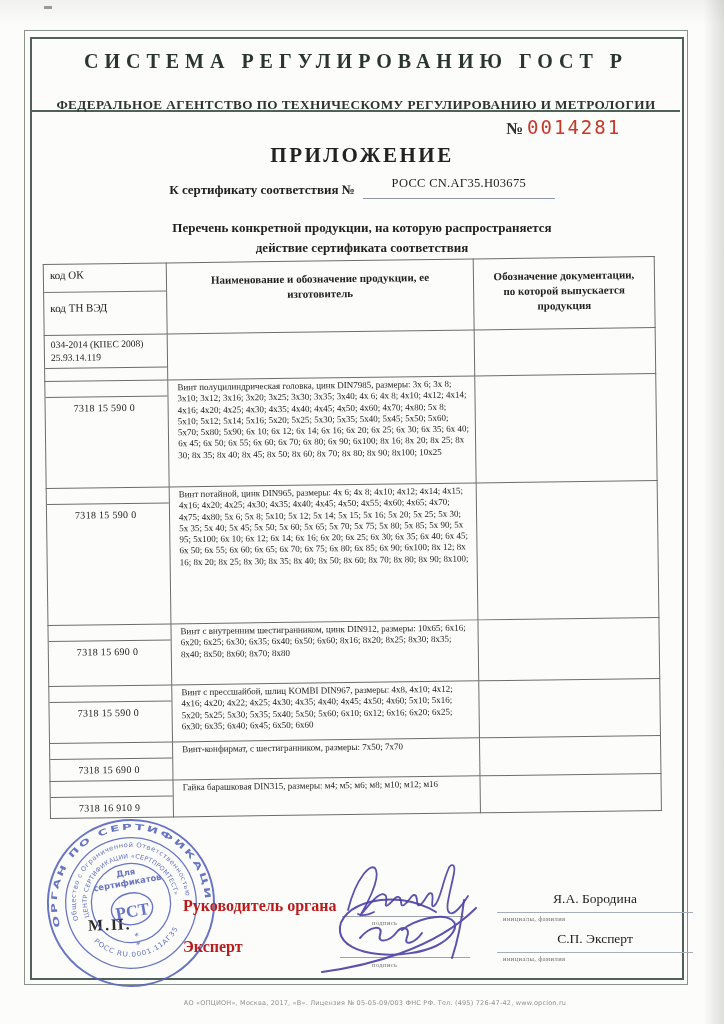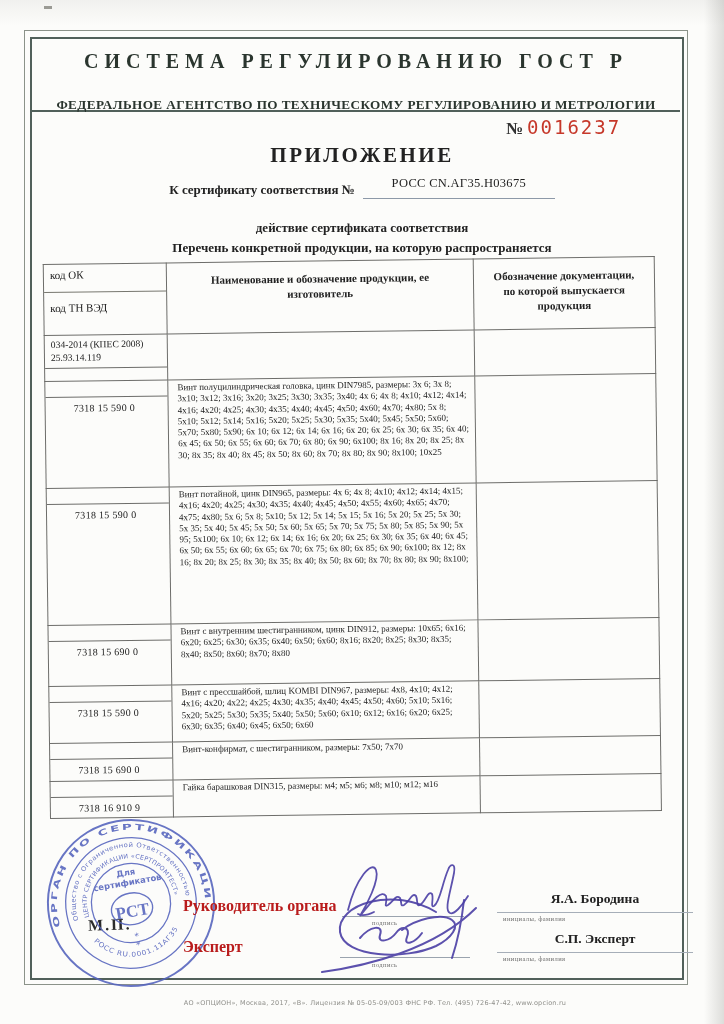--- a/index.html
+++ b/index.html
@@ -55,21 +55,21 @@
   .role{position:absolute;font-size:16px;font-weight:bold;color:#b91c1c;z-index:6;}
   .role1{left:183px;top:897px;}
   .role2{left:183px;top:938px;}
   .sig-line{position:absolute;border-bottom:1px solid #9aa3ae;z-index:2;}
   .sig-line1{left:342px;top:900px;width:122px;height:16px;}
   .sig-line2{left:340px;top:941px;width:130px;height:16px;}
   .tiny-lbl{position:absolute;font-size:6.5px;color:#6e6e6e;letter-spacing:0.4px;z-index:2;}
   .lbl-sign1{left:372px;top:919px;}
   .lbl-sign2{left:372px;top:961px;}
   .name-block{position:absolute;width:196px;z-index:2;}
-  .name-block .nm{font-size:13.5px;text-align:center;padding-bottom:5px;border-bottom:1px solid #a6aeb8;font-weight:bold;}
+  .name-block .nm{font-size:13.5px;text-align:center;padding-bottom:5px;border-bottom:1px solid #a6aeb8;}
   .name-block .sub{font-size:6.5px;color:#6e6e6e;padding:2px 0 0 6px;letter-spacing:0.4px;}
   .name1{left:497px;top:891px;}
   .name2{left:497px;top:931px;}
   .sig-svg{position:absolute;z-index:7;}
   .sig1{left:328px;top:856px;}
   .sig2{left:314px;top:892px;}
   
   .footer{position:absolute;left:0;top:999px;width:750px;text-align:center;
         font-family:"DejaVu Sans", sans-serif;font-size:6.5px;color:#8f8f8a;letter-spacing:0.2px;}
   .stamp text{fill:#5463bd;}
@@ -85,32 +85,32 @@
 
   <div class="frame-outer"></div>
   <div class="frame-inner"></div>
   <div class="header-sep"></div>
 
   <div class="sys-title">СИСТЕМА РЕГУЛИРОВАНИЮ ГОСТ Р</div>
   <div class="agency">ФЕДЕРАЛЬНОЕ АГЕНТСТВО ПО ТЕХНИЧЕСКОМУ РЕГУЛИРОВАНИЮ И МЕТРОЛОГИИ</div>
 
   <div class="form-no">
     <span class="pre">№</span>
-    <span class="num">0016237</span>
+    <span class="num">0014281</span>
   </div>
 
   <div class="apx-title">ПРИЛОЖЕНИЕ</div>
 
   <div class="cert-line">
     <span class="lbl">К сертификату соответствия №</span><span class="cert-underline"><span class="val">РОСС CN.АГ35.Н03675</span></span>
   </div>
 
   <div class="purpose">
+    <div>Перечень конкретной продукции,  на которую распространяется</div>
     <div>действие сертификата соответствия</div>
-    <div>Перечень конкретной продукции,  на которую распространяется</div>
   </div>
 
   <div class="table-wrap">
     <table class="cert">
       <tbody>
           <tr>
         <td class="c1 th1" style="height:62px;">
           <div>код ОК</div>
           <div class="hdiv"></div>
           <div>код ТН ВЭД</div>

